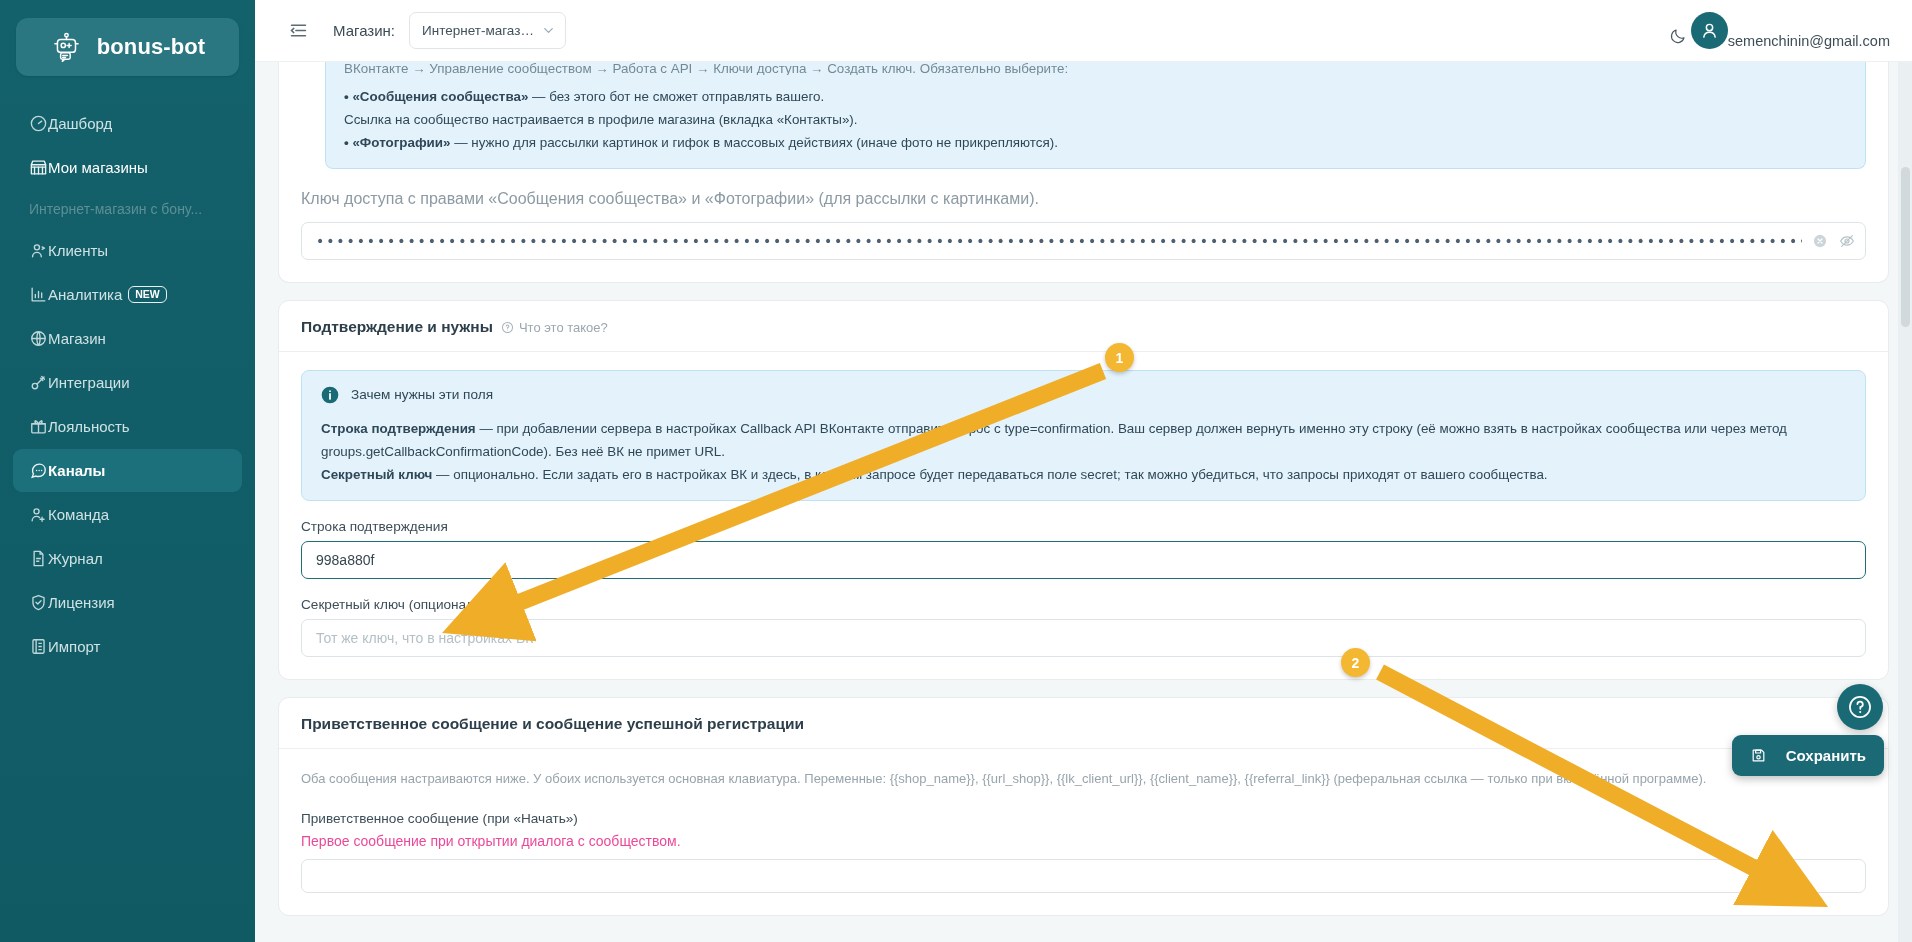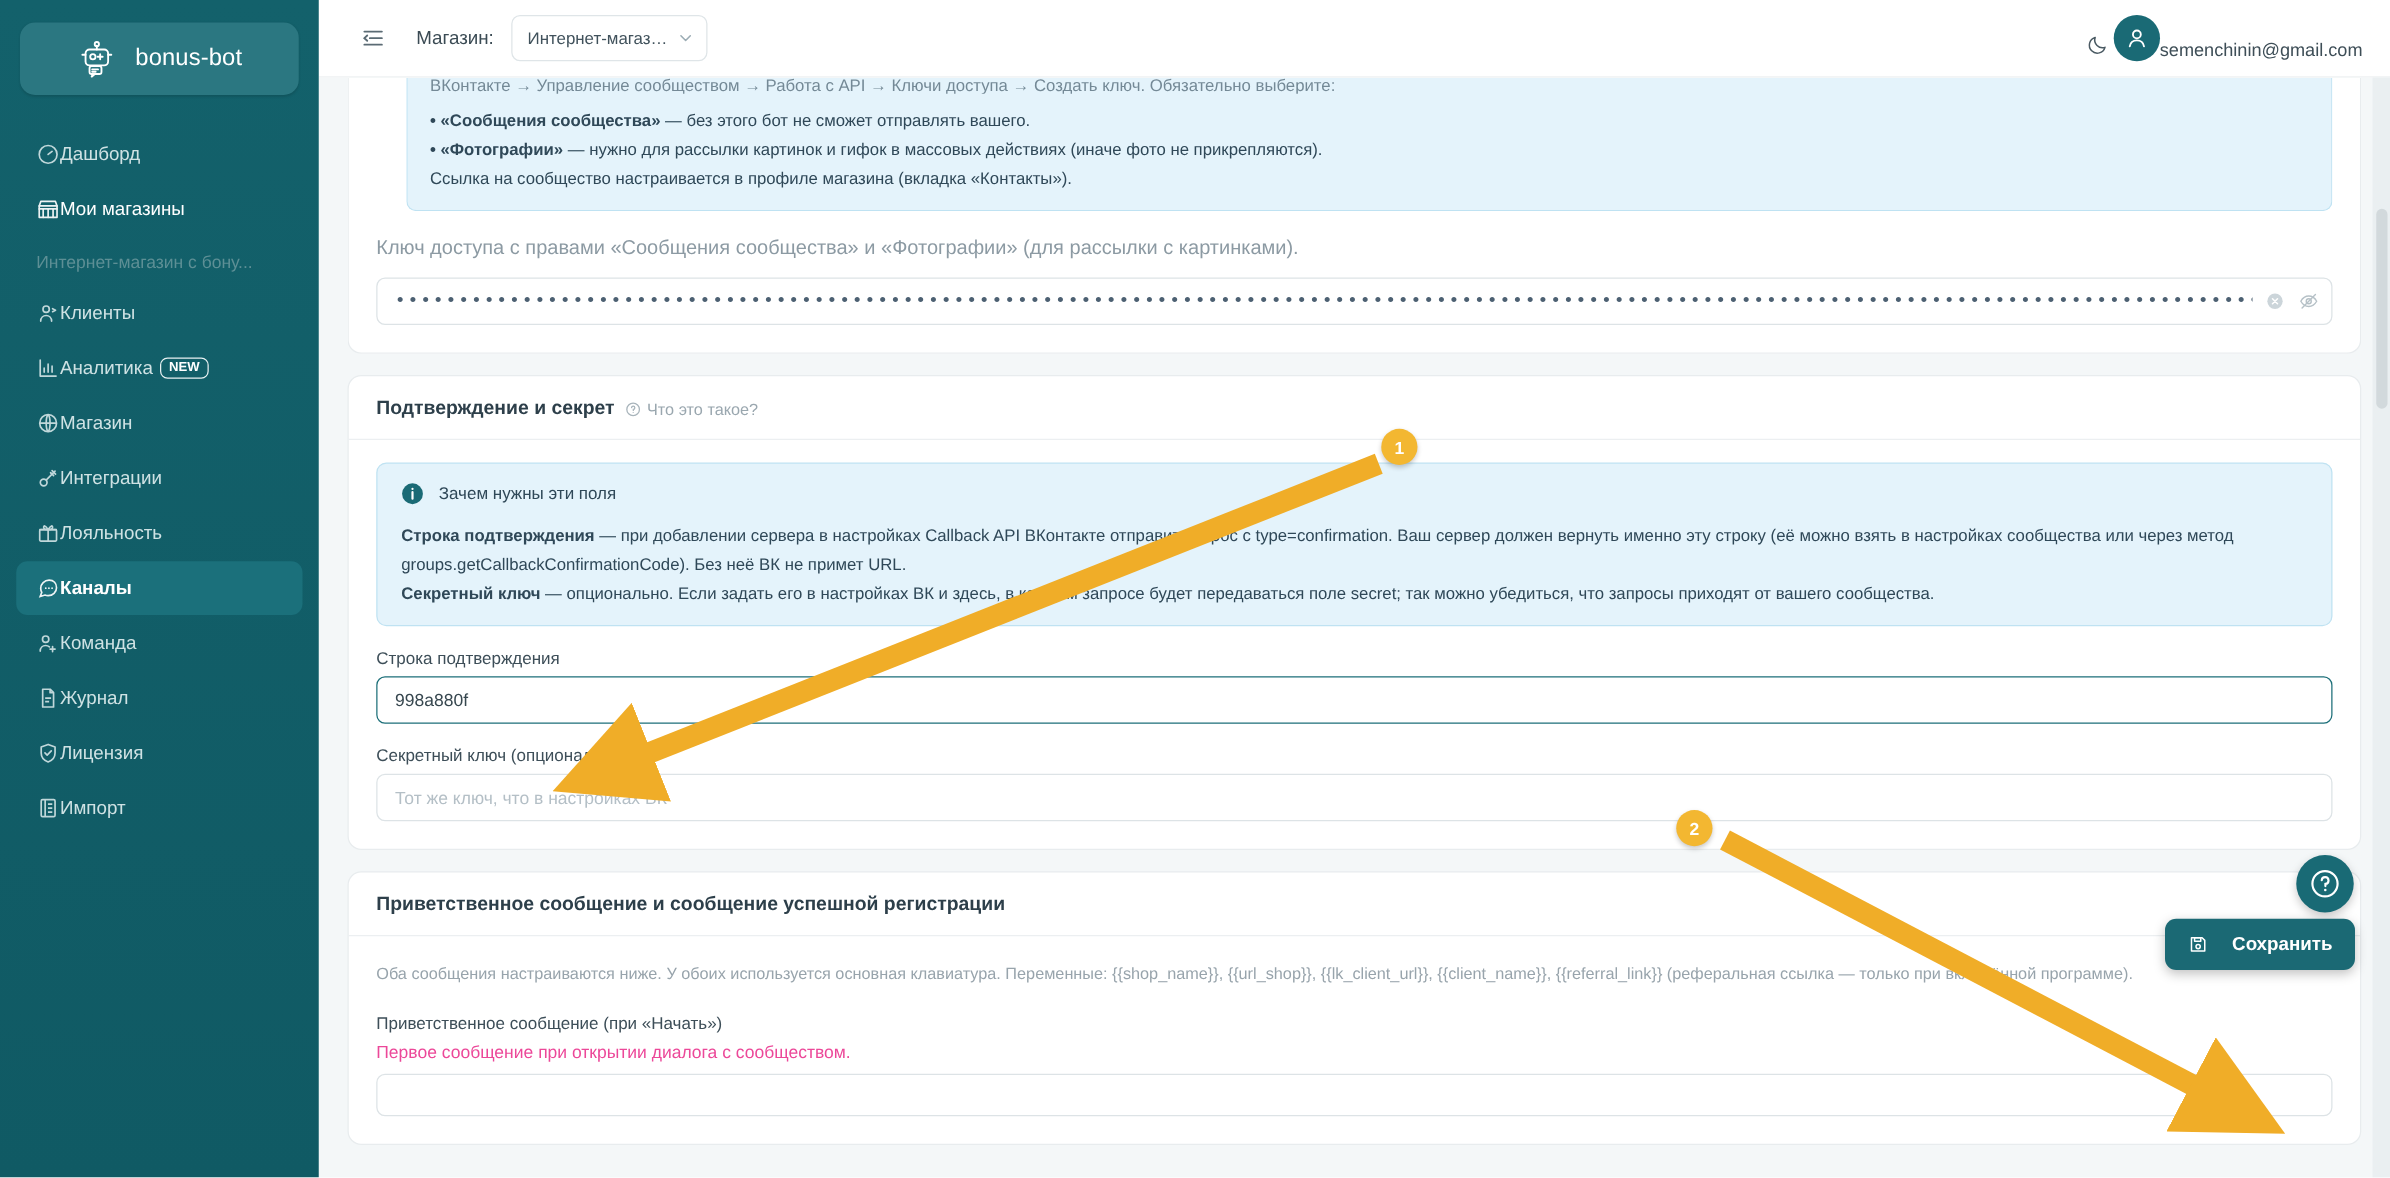--- a/index.html
+++ b/index.html
@@ -26,21 +26,21 @@
     margin: 0 16px 26px 16px;
     height: 58px;
     background: #2b7781;
     border-radius: 12px;
     display: flex; align-items: center; justify-content: center;
     gap: 13px;
     box-shadow: 0 1px 2px rgba(0,0,0,.12);
   }
   .brand-logo { width: 34px; height: 34px; flex: 0 0 34px; }
   .brand-name {
-    color: #ffffff; font-size: 19px; font-weight: normal; letter-spacing: .1px;
+    color: #ffffff; font-size: 22px; font-weight: bold; letter-spacing: .1px;
   }
   .nav { display: flex; flex-direction: column; }
   .nav-item {
     display: flex; align-items: center; 
     height: 43px;
     margin: 0 13px;
     padding: 0 16px;
     border-radius: 9px;
     color: #cfe2e4; font-size: 15px;
     cursor: pointer;
@@ -418,24 +418,24 @@
 
     <div class="content">
 
       <div class="card card-clip" style="margin-top:0;">
         <div class="card-body" style="padding-top:0;">
           <div class="info-box clip-top" style="margin-top:0;padding-top:0;">
             <div style="overflow:hidden;height:13px;line-height:13px;opacity:.62;">ВКонтакте → Управление сообществом → Работа с API → Ключи доступа → Создать ключ. Обязательно выберите:</div>
             <div style="margin-top:10px;">
               <b>• «Сообщения сообщества»</b><span> — без этого бот не сможет отправлять вашего.</span>
             </div>
+            <div>Ссылка на сообщество настраивается в профиле магазина (вкладка «Контакты»).</div>
             <div>
               <b>• «Фотографии»</b><span> — нужно для рассылки картинок и гифок в массовых действиях (иначе фото не прикрепляются).</span>
             </div>
-            <div>Ссылка на сообщество настраивается в профиле магазина (вкладка «Контакты»).</div>
           </div>
 
           <div class="helper-text">Ключ доступа с правами «Сообщения сообщества» и «Фотографии» (для рассылки с картинками).</div>
 
           <div class="field">
             <span class="dots">••••••••••••••••••••••••••••••••••••••••••••••••••••••••••••••••••••••••••••••••••••••••••••••••••••••••••••••••••••••••••••••••••••••••••••••••••••••••••••••••••••••••••••••••••••••••••••</span>
             <span class="field-icons">
               <span class="ic-btn">
                 <svg viewBox="0 0 24 24" fill="none" stroke="currentColor" stroke-width="1.9" stroke-linecap="round">
                     <circle cx="12" cy="12" r="9.2" fill="#ccd5da" stroke="none"></circle>
@@ -449,21 +449,21 @@
                     <path d="M4 20L20 4"></path>
                   </svg>
               </span>
             </span>
           </div>
         </div>
       </div>
 
       <div class="card">
         <div class="card-header">
-          <span class="card-title">Подтверждение и секрет</span>
+          <span class="card-title">Подтверждение и нужны</span>
           <span class="card-hint">
             <span style="display:flex;color:#a8b4bb;">
               <svg width="13" height="13" viewBox="0 0 24 24" fill="none" stroke="currentColor" stroke-width="1.9">
                   <circle cx="12" cy="12" r="9.3"></circle>
                   <path d="M9.7 9.4a2.4 2.4 0 1 1 2.6 2.6v1.6" stroke-linecap="round"></path>
                   <circle cx="12.1" cy="16.6" r=".9" fill="currentColor" stroke="none"></circle>
                 </svg>
             </span>
             <span>Что это такое?</span>
           </span>

